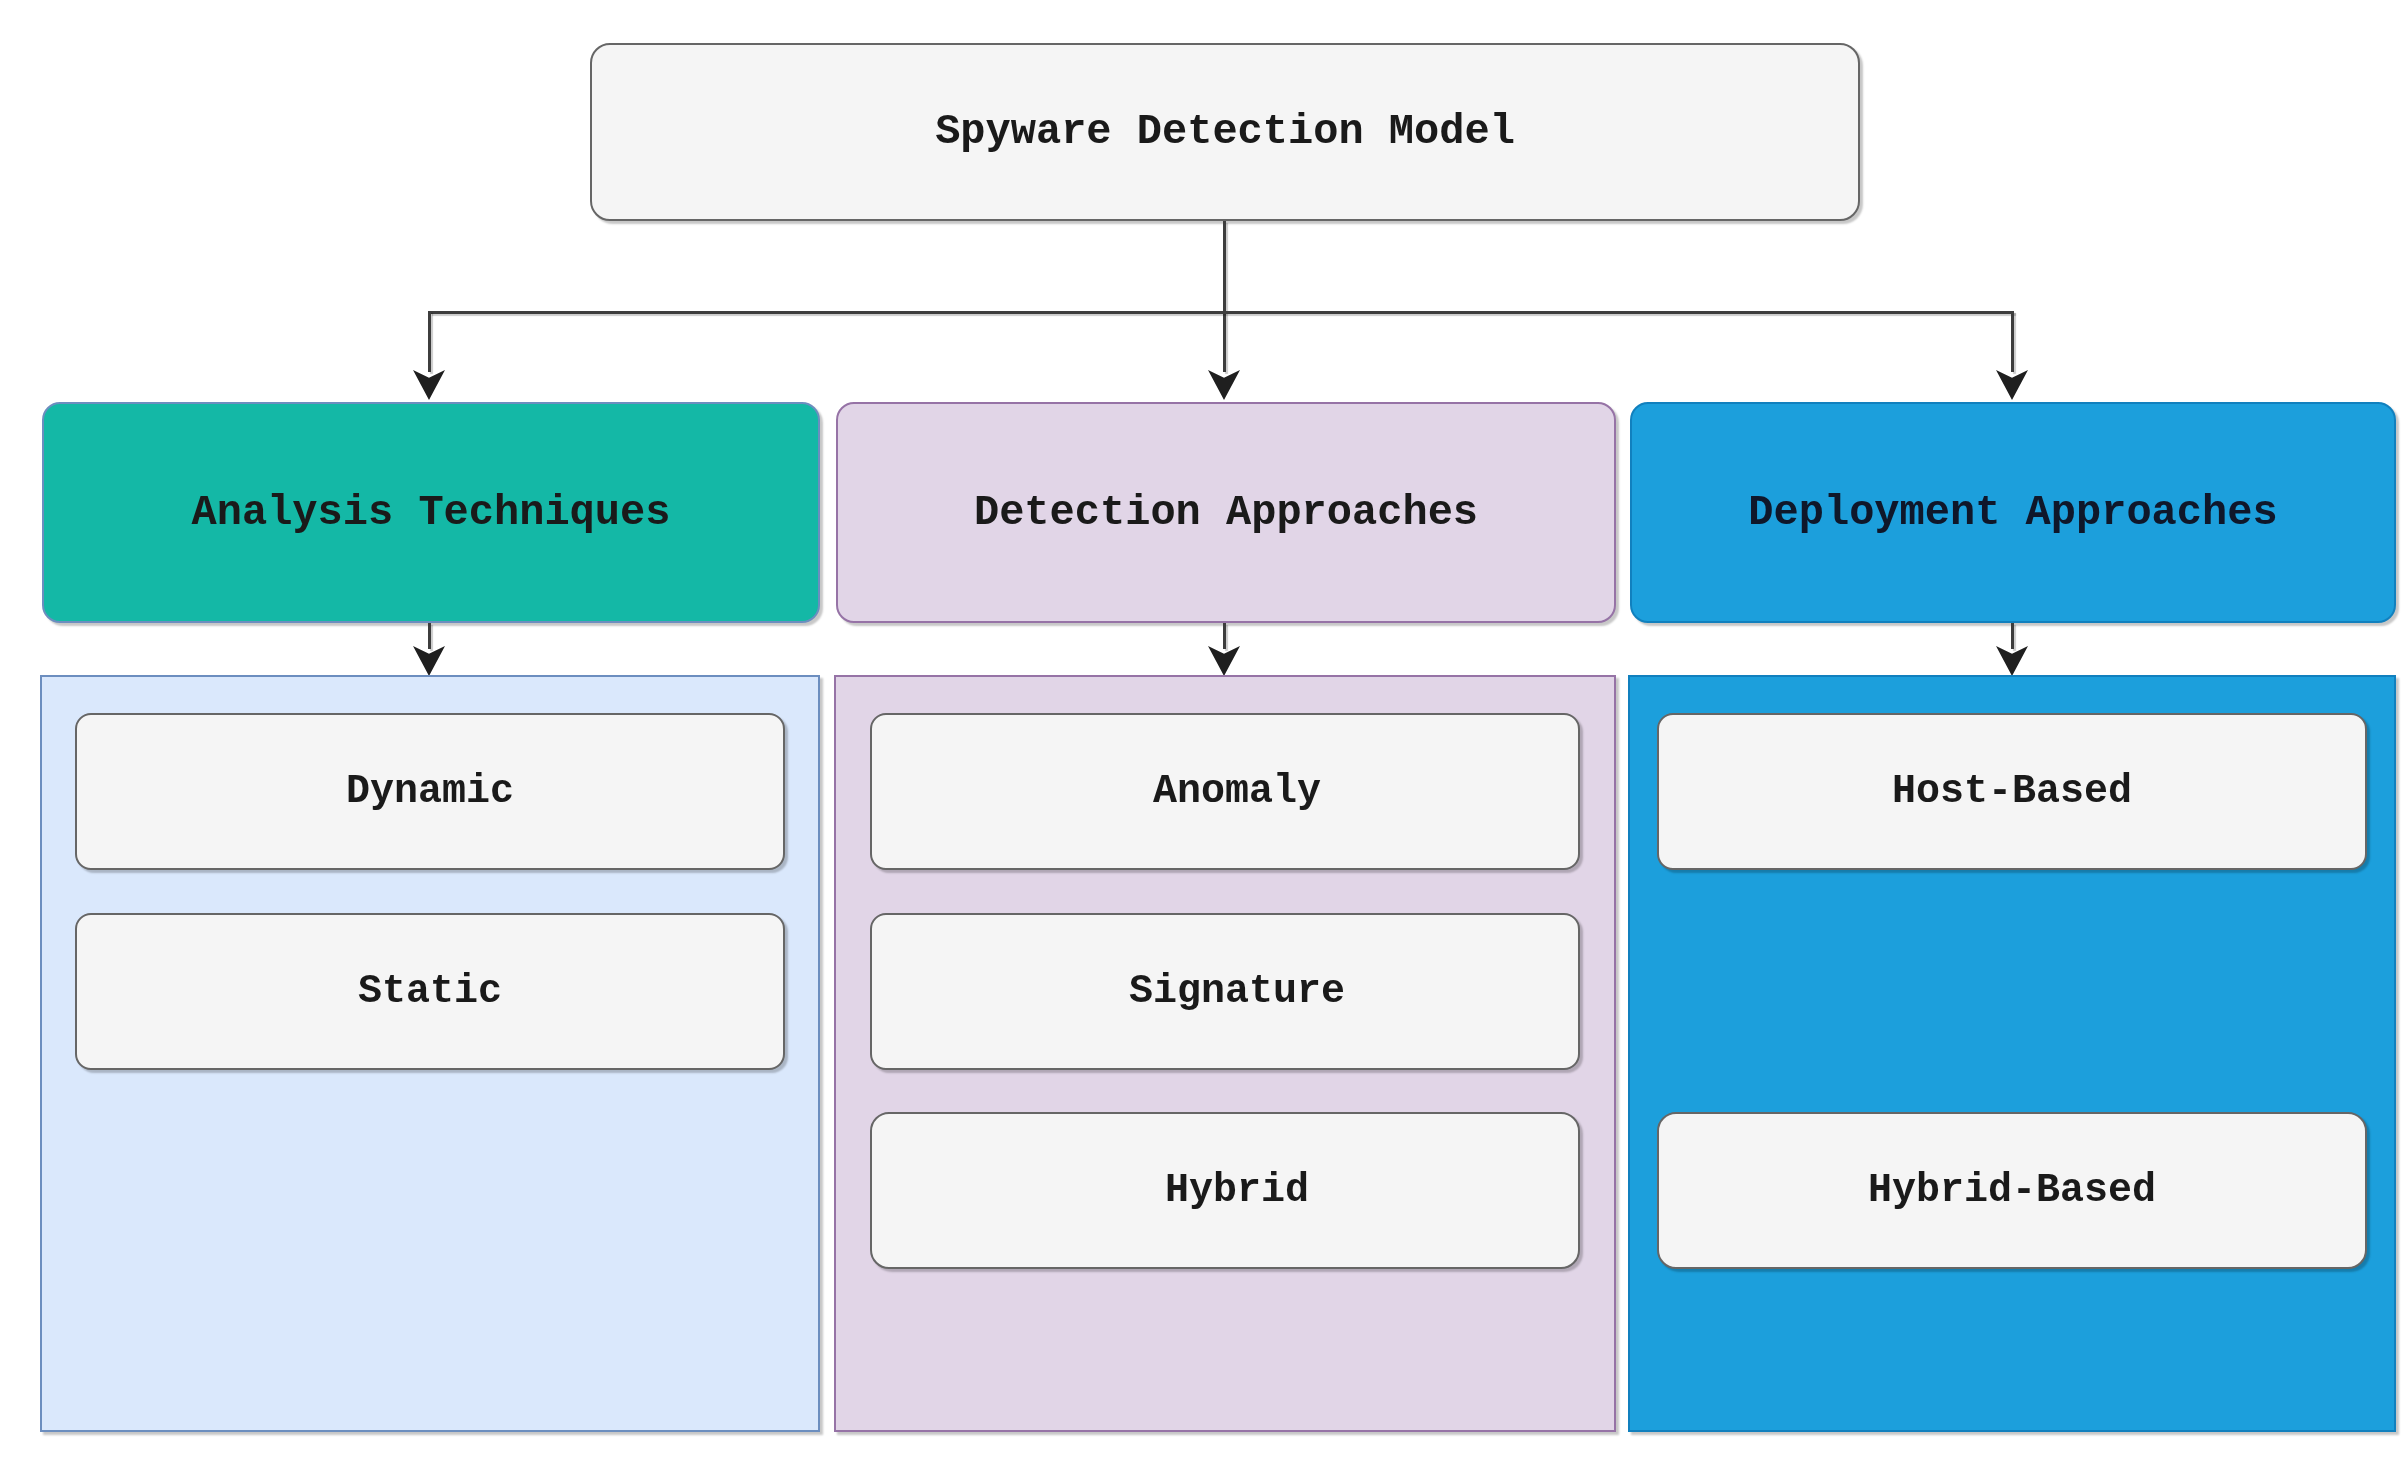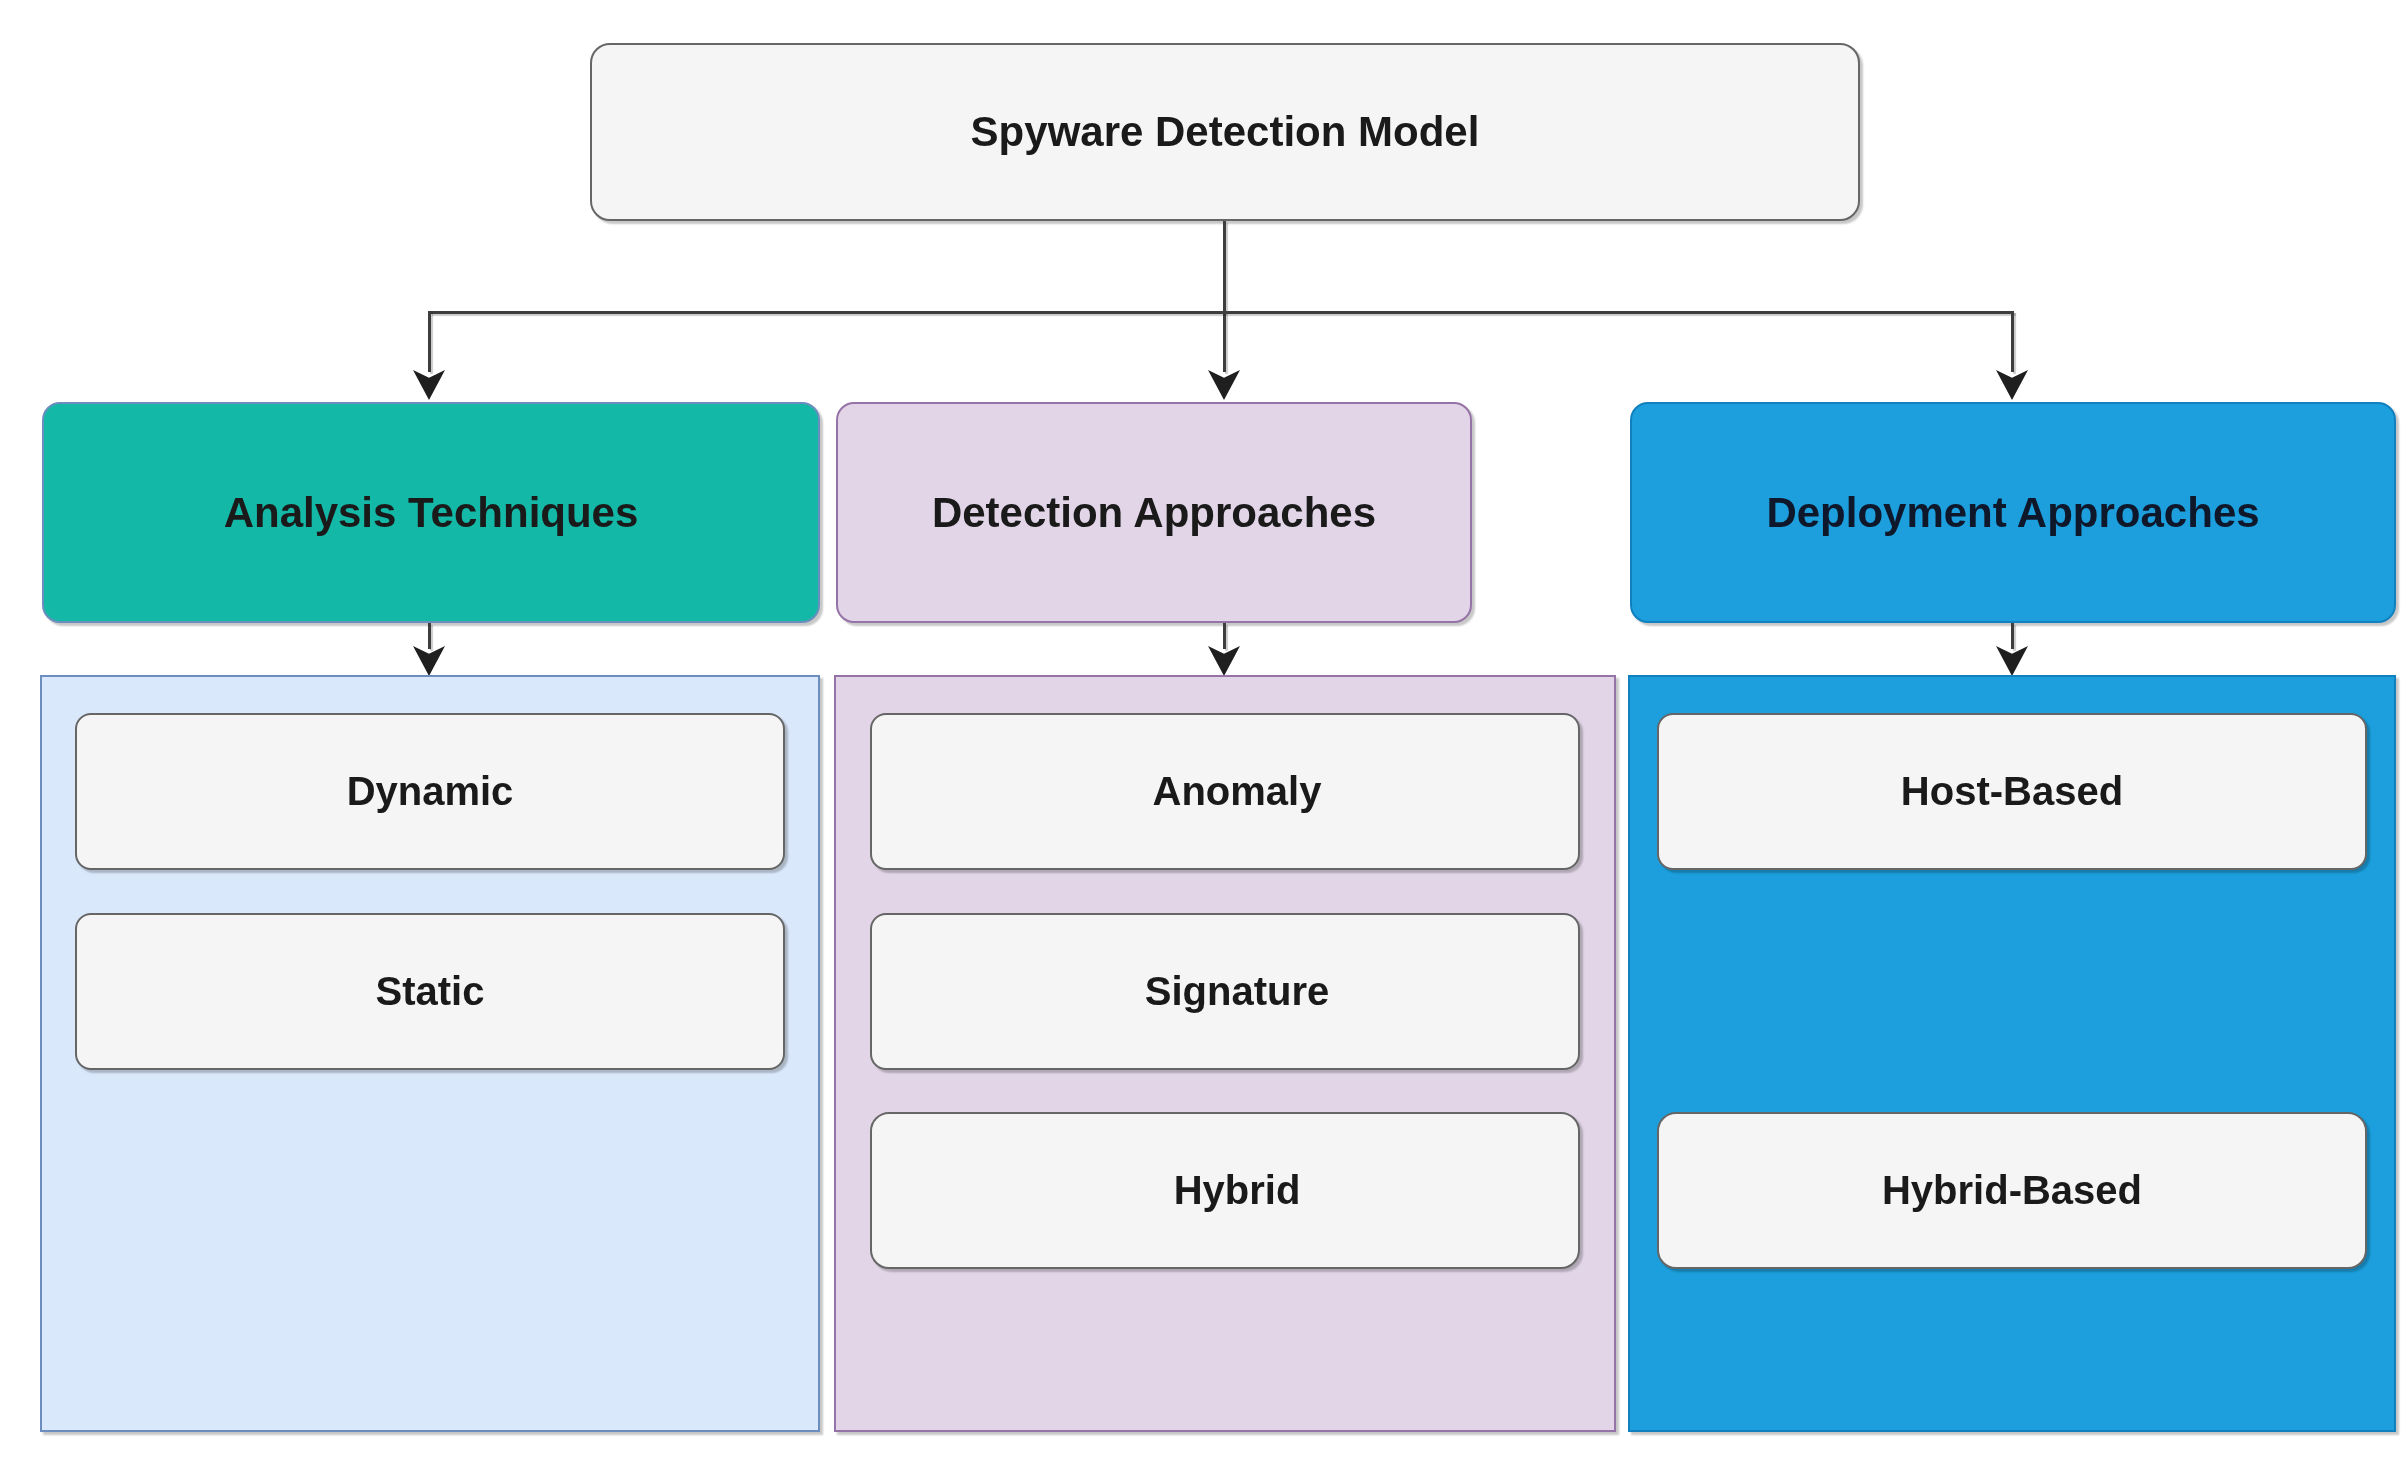--- a/index.html
+++ b/index.html
@@ -1,41 +1,41 @@
 <!DOCTYPE html>
 <html><head>
 <meta charset="utf-8">
 <style>
   html,body { margin:0; padding:0; background:#ffffff; }
   #diagram-root {
     position:relative;
     width:2408px; height:1470px;
     background:#ffffff;
-    font-family:Liberation Sans, sans-serif;
+    font-family:Liberation Mono, monospace;
     overflow:hidden;
   }
   .box {
     position:absolute;
     box-sizing:border-box;
     display:flex;
     align-items:center;
     justify-content:center;
     text-align:center;
     font-weight:bold;
     color:#1a1a1a;
     box-shadow:3px 3px 2px rgba(0,0,0,0.22);
   }
   .root-node {
     left:590px; top:43px; width:1270px; height:178px;
     background:#f5f5f5; border:2.5px solid #666666; border-radius:20px;
     font-size:42px;
   }
   .header-node { top:402px; height:221px; border-radius:18px; font-size:42px; }
   .header-analysis   { left:42px;   width:778px; background:#14b8a6; border:2.5px solid #6c8ebf; }
-  .header-detection  { left:836px;  width:636px; background:#e1d5e7; border:2.5px solid #9673a6; }
+  .header-detection  { left:836px;  width:780px; background:#e1d5e7; border:2.5px solid #9673a6; }
   .header-deployment { left:1630px; width:766px; background:#1c9fdc; border:2.5px solid #1180be; color:#0f172a; }
   .group { top:675px; height:757px; position:absolute; box-sizing:border-box; box-shadow:3px 3px 2px rgba(0,0,0,0.22); }
   .group-analysis   { left:40px;   width:780px; background:#dae8fc; border:2.5px solid #6c8ebf; }
   .group-detection  { left:834px;  width:782px; background:#e1d5e7; border:2.5px solid #9673a6; }
   .group-deployment { left:1628px; width:768px; background:#1c9fdc; border:2.5px solid #1180be; }
   .child-node {
     width:710px; height:157px;
     background:#f5f5f5; border:2.5px solid #666666; border-radius:16px;
     font-size:40px;
   }

